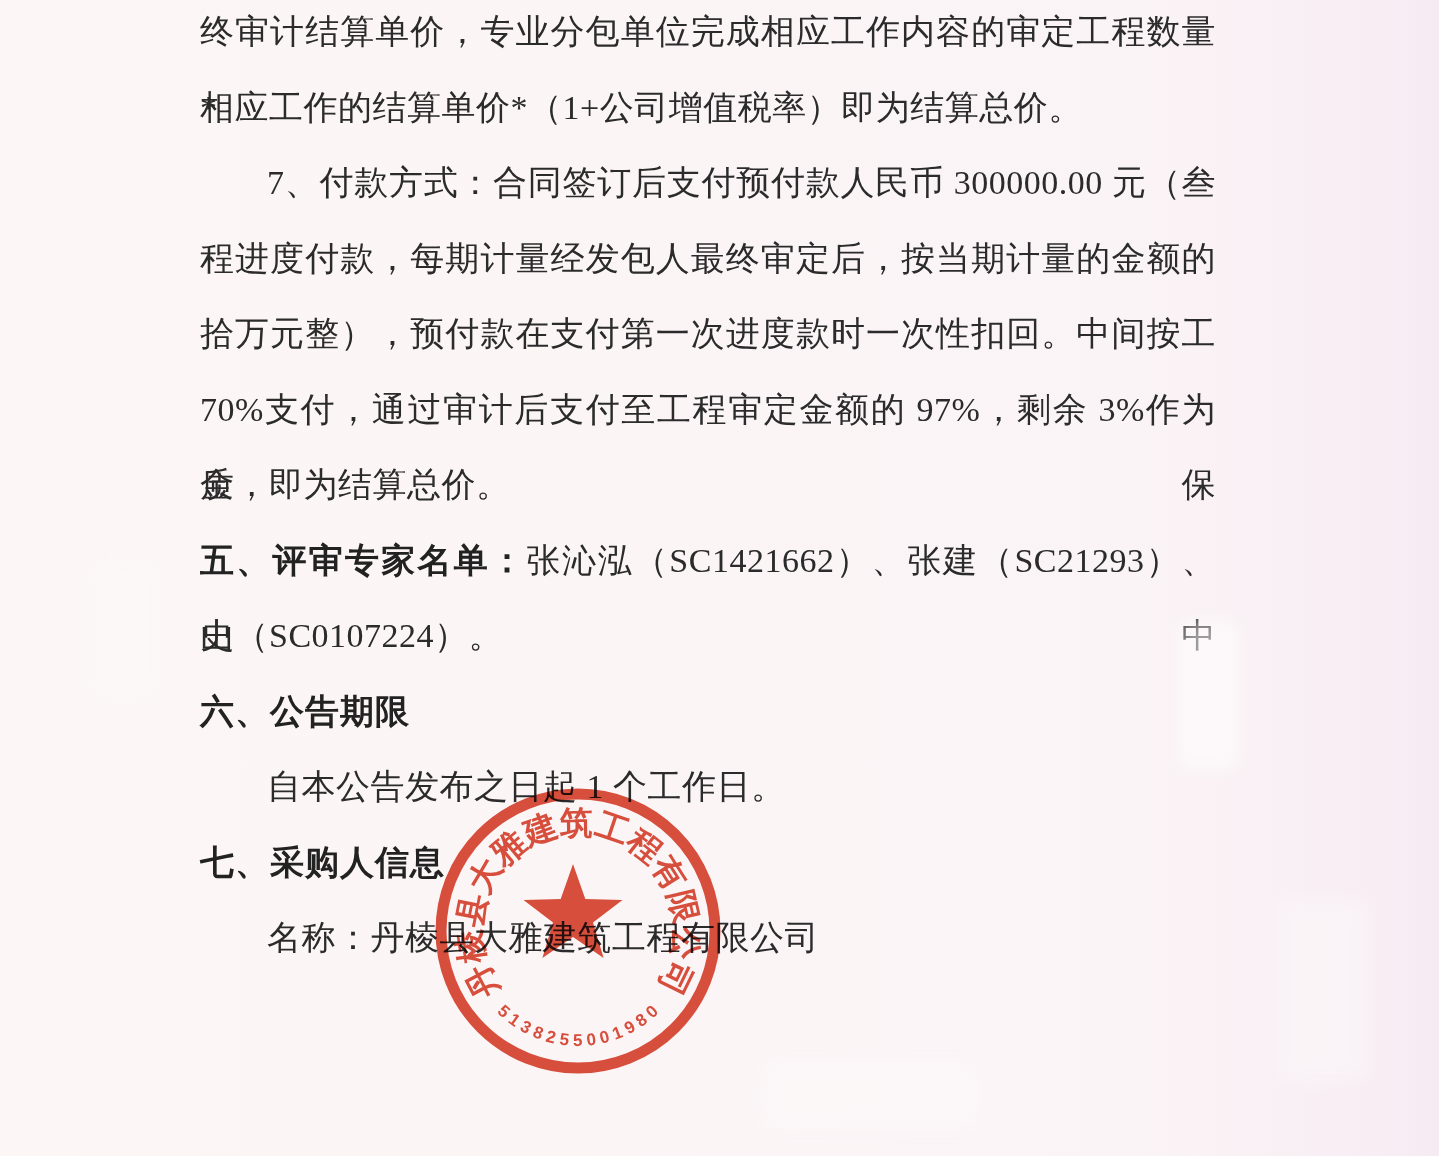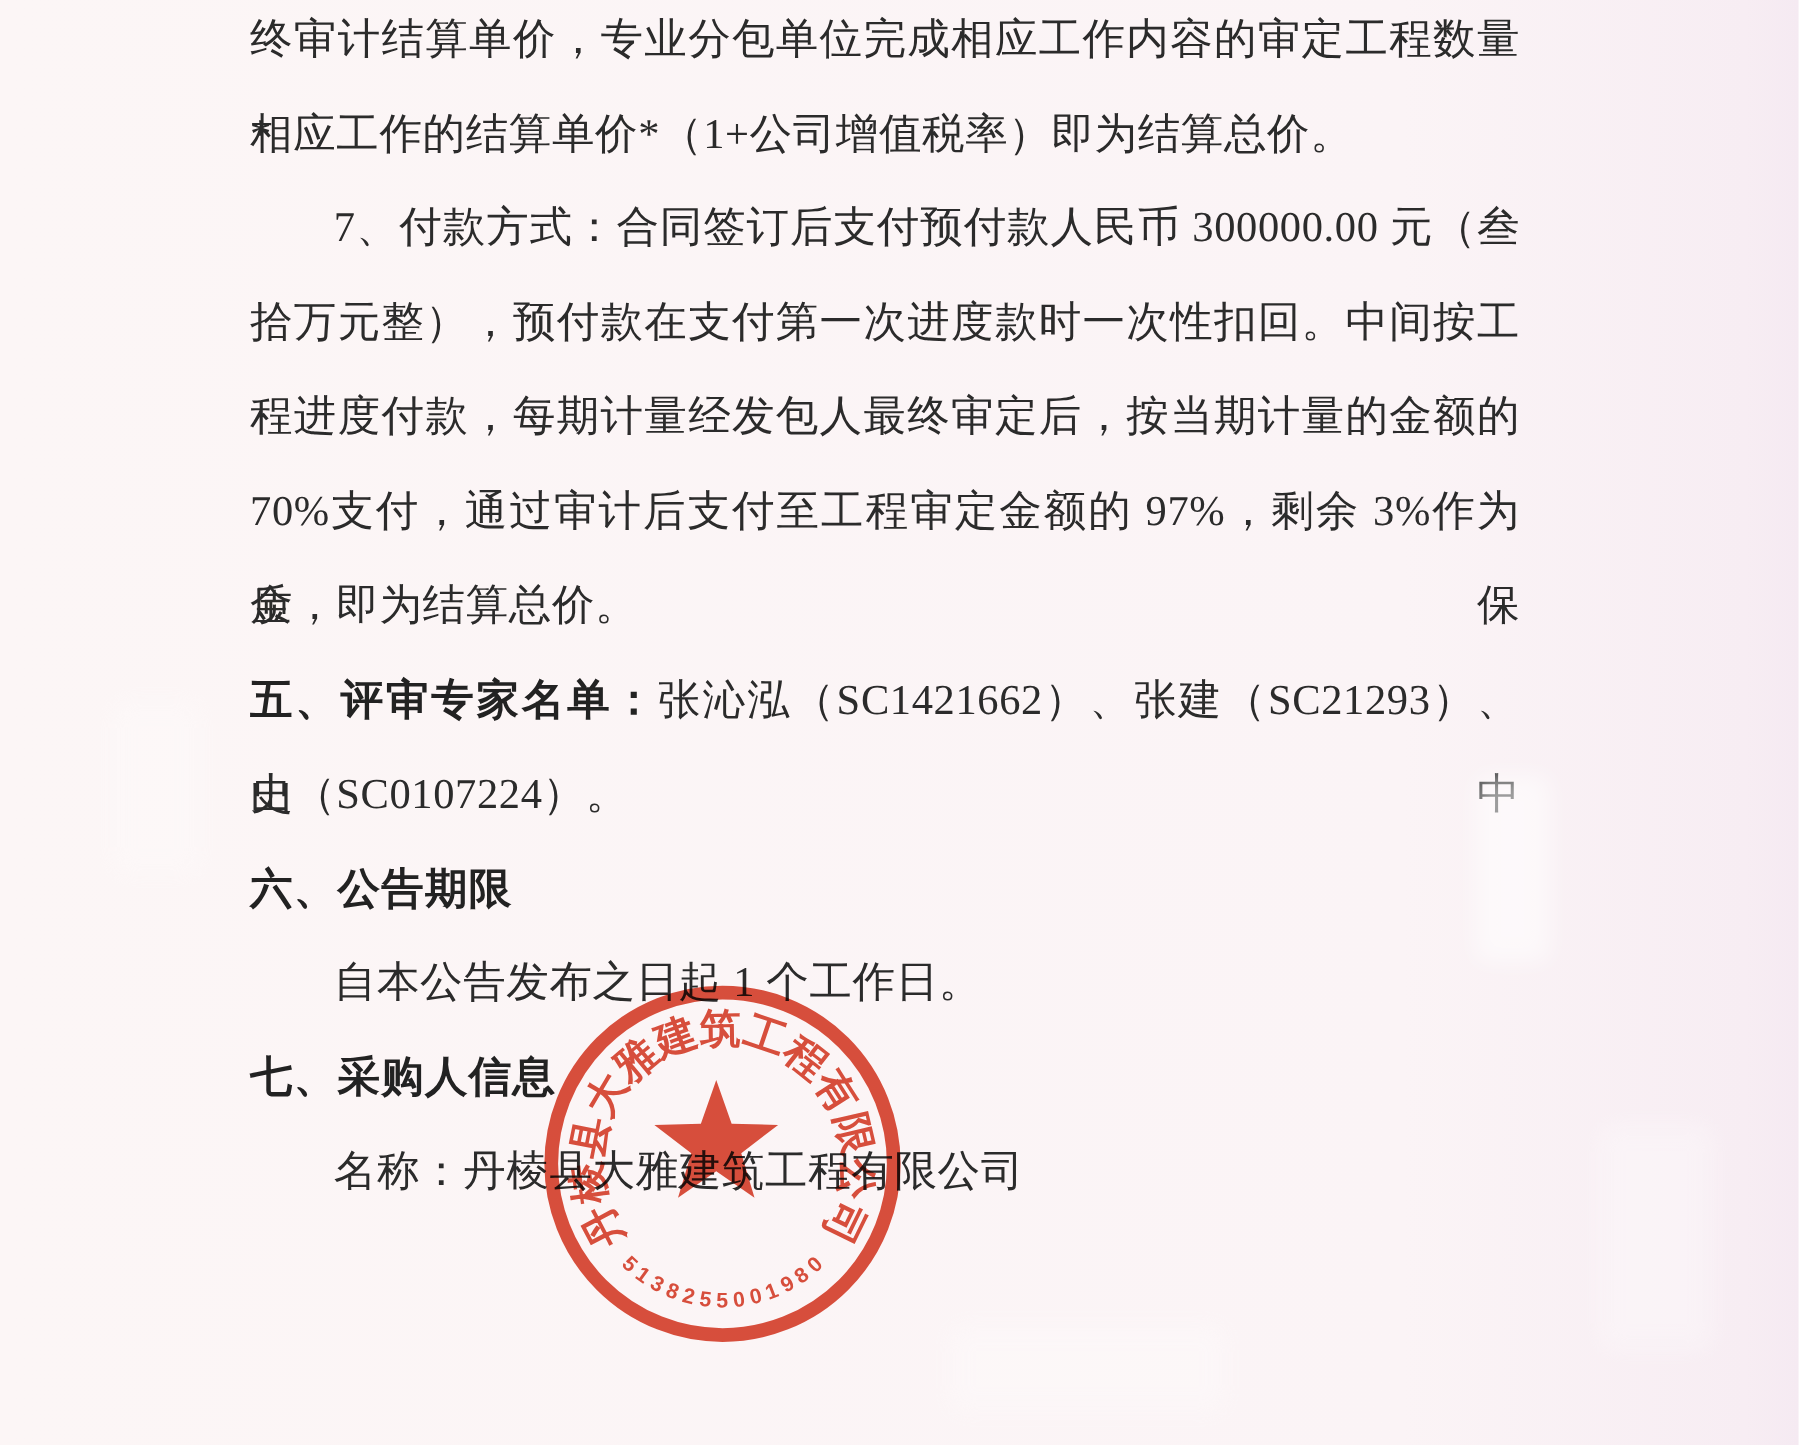--- a/index.html
+++ b/index.html
@@ -40,22 +40,22 @@
 </style>
 </head>
 <body>
 
 <div class="page">
 
   <div class="content">
     <div class="line justify"><span>终审计结算单价，专业分包单位完成相应工作内容的审定工程数量*</span></div>
     <div class="line"><span>相应工作的结算单价*（1+公司增值税率）即为结算总价。</span></div>
     <div class="line justify indent"><span>7、付款方式：合同签订后支付预付款人民币 300000.00 元（叁</span></div>
+    <div class="line justify"><span>程进度付款，每期计量经发包人最终审定后，按当期计量的金额的</span></div>
     <div class="line justify"><span>拾万元整），预付款在支付第一次进度款时一次性扣回。中间按工</span></div>
-    <div class="line justify"><span>程进度付款，每期计量经发包人最终审定后，按当期计量的金额的</span></div>
     <div class="line justify"><span>70%支付，通过审计后支付至工程审定金额的 97%，剩余 3%作为质保</span></div>
     <div class="line"><span>金，即为结算总价。</span></div>
     <div class="line justify"><span class="hd">五、评审专家名单：</span><span>张沁泓（SC1421662）、张建（SC21293）、史中</span></div>
     <div class="line"><span>山（SC0107224）。</span></div>
     <div class="line"><span class="hd">六、公告期限</span></div>
     <div class="line indent"><span>自本公告发布之日起 1 个工作日。</span></div>
     <div class="line"><span class="hd">七、采购人信息</span></div>
     <div class="line indent"><span>名称：丹棱县大雅建筑工程有限公司</span></div>
   </div>
 

